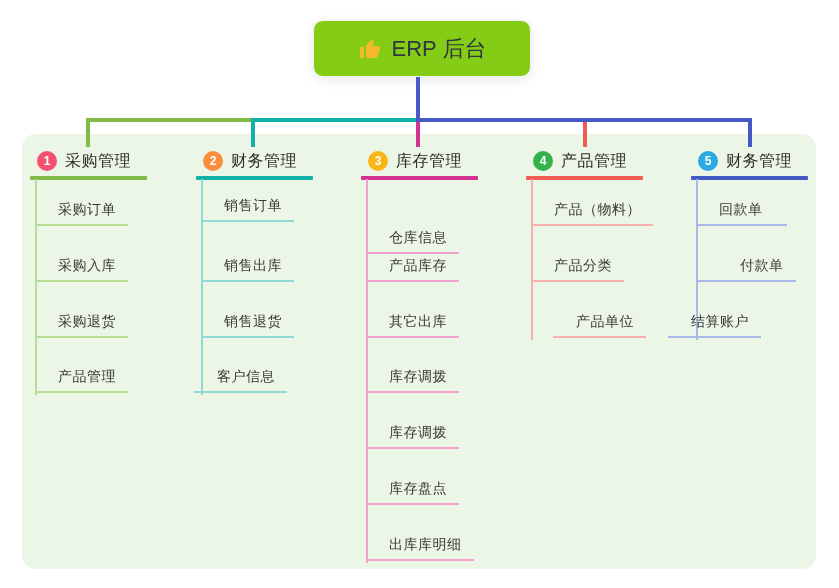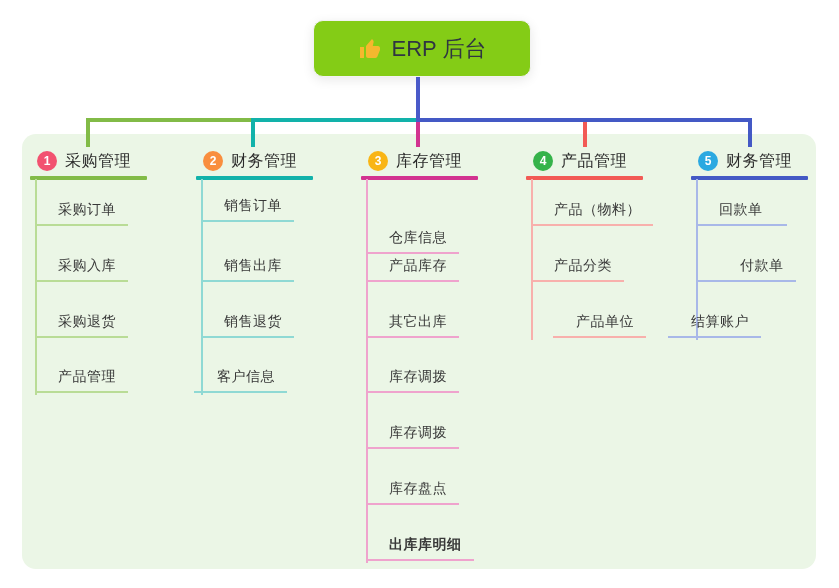--- a/index.html
+++ b/index.html
@@ -127,21 +127,21 @@
         </div>
         <div class="child-row" style="left: 366px; top: 367px; border-bottom-color: rgb(239, 163, 205);">
           <span>库存调拨</span>
         </div>
         <div class="child-row" style="left: 366px; top: 423px; border-bottom-color: rgb(239, 163, 205);">
           <span>库存调拨</span>
         </div>
         <div class="child-row" style="left: 366px; top: 479px; border-bottom-color: rgb(239, 163, 205);">
           <span>库存盘点</span>
         </div>
-        <div class="child-row" style="left: 366px; top: 535px; border-bottom-color: rgb(239, 163, 205); font-weight: bold;">
+        <div class="child-row" style="left: 366px; top: 535px; border-bottom-color: rgb(239, 163, 205);">
           <span>出库库明细</span>
         </div>
       </div>
   </div>
 
   <div class="branch">
     <div class="branch-header" style="left: 533px; top: 146px;">
       <span class="badge" style="background: rgb(53, 179, 74);">4</span>
       <span class="branch-label">产品管理</span>
     </div>

